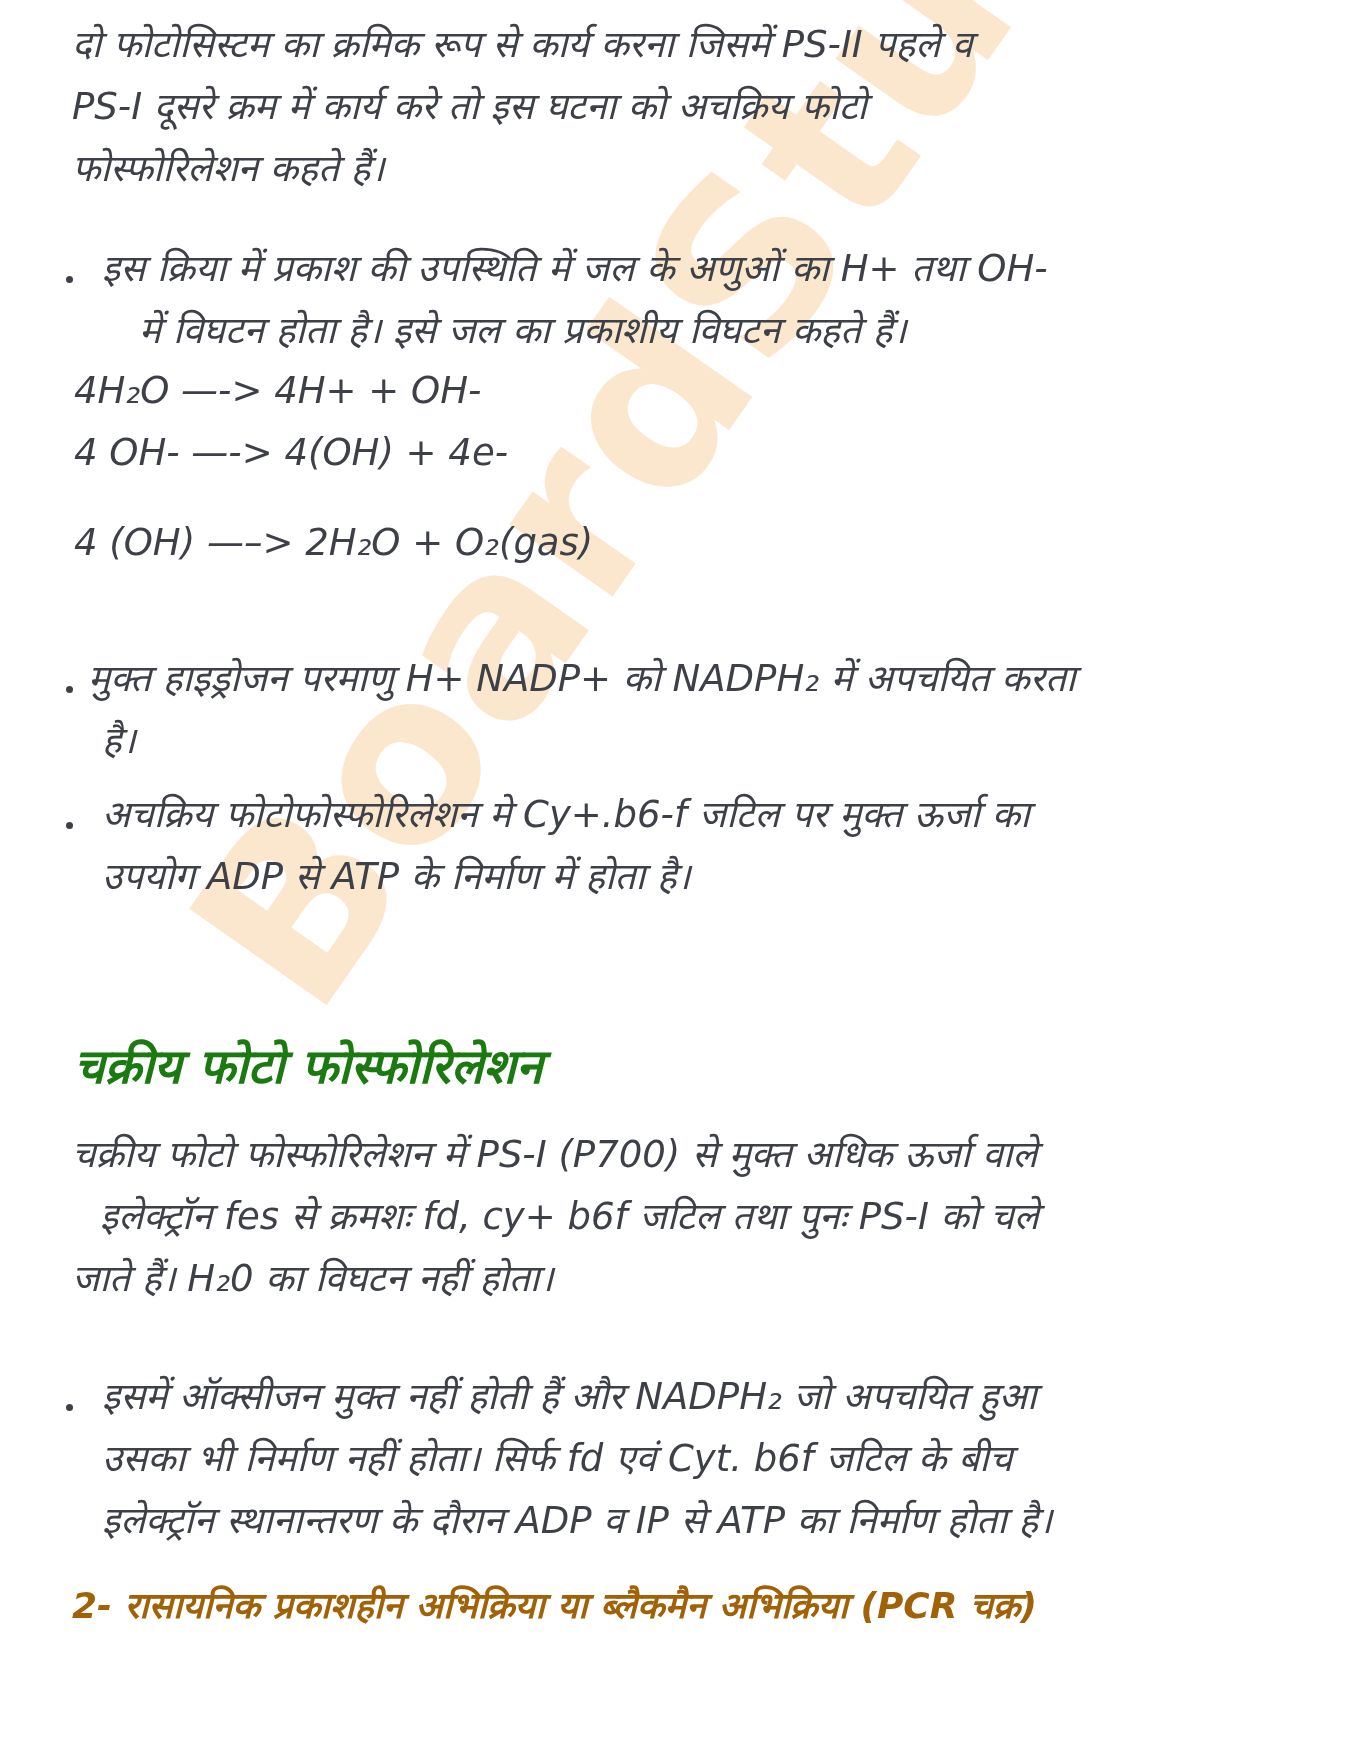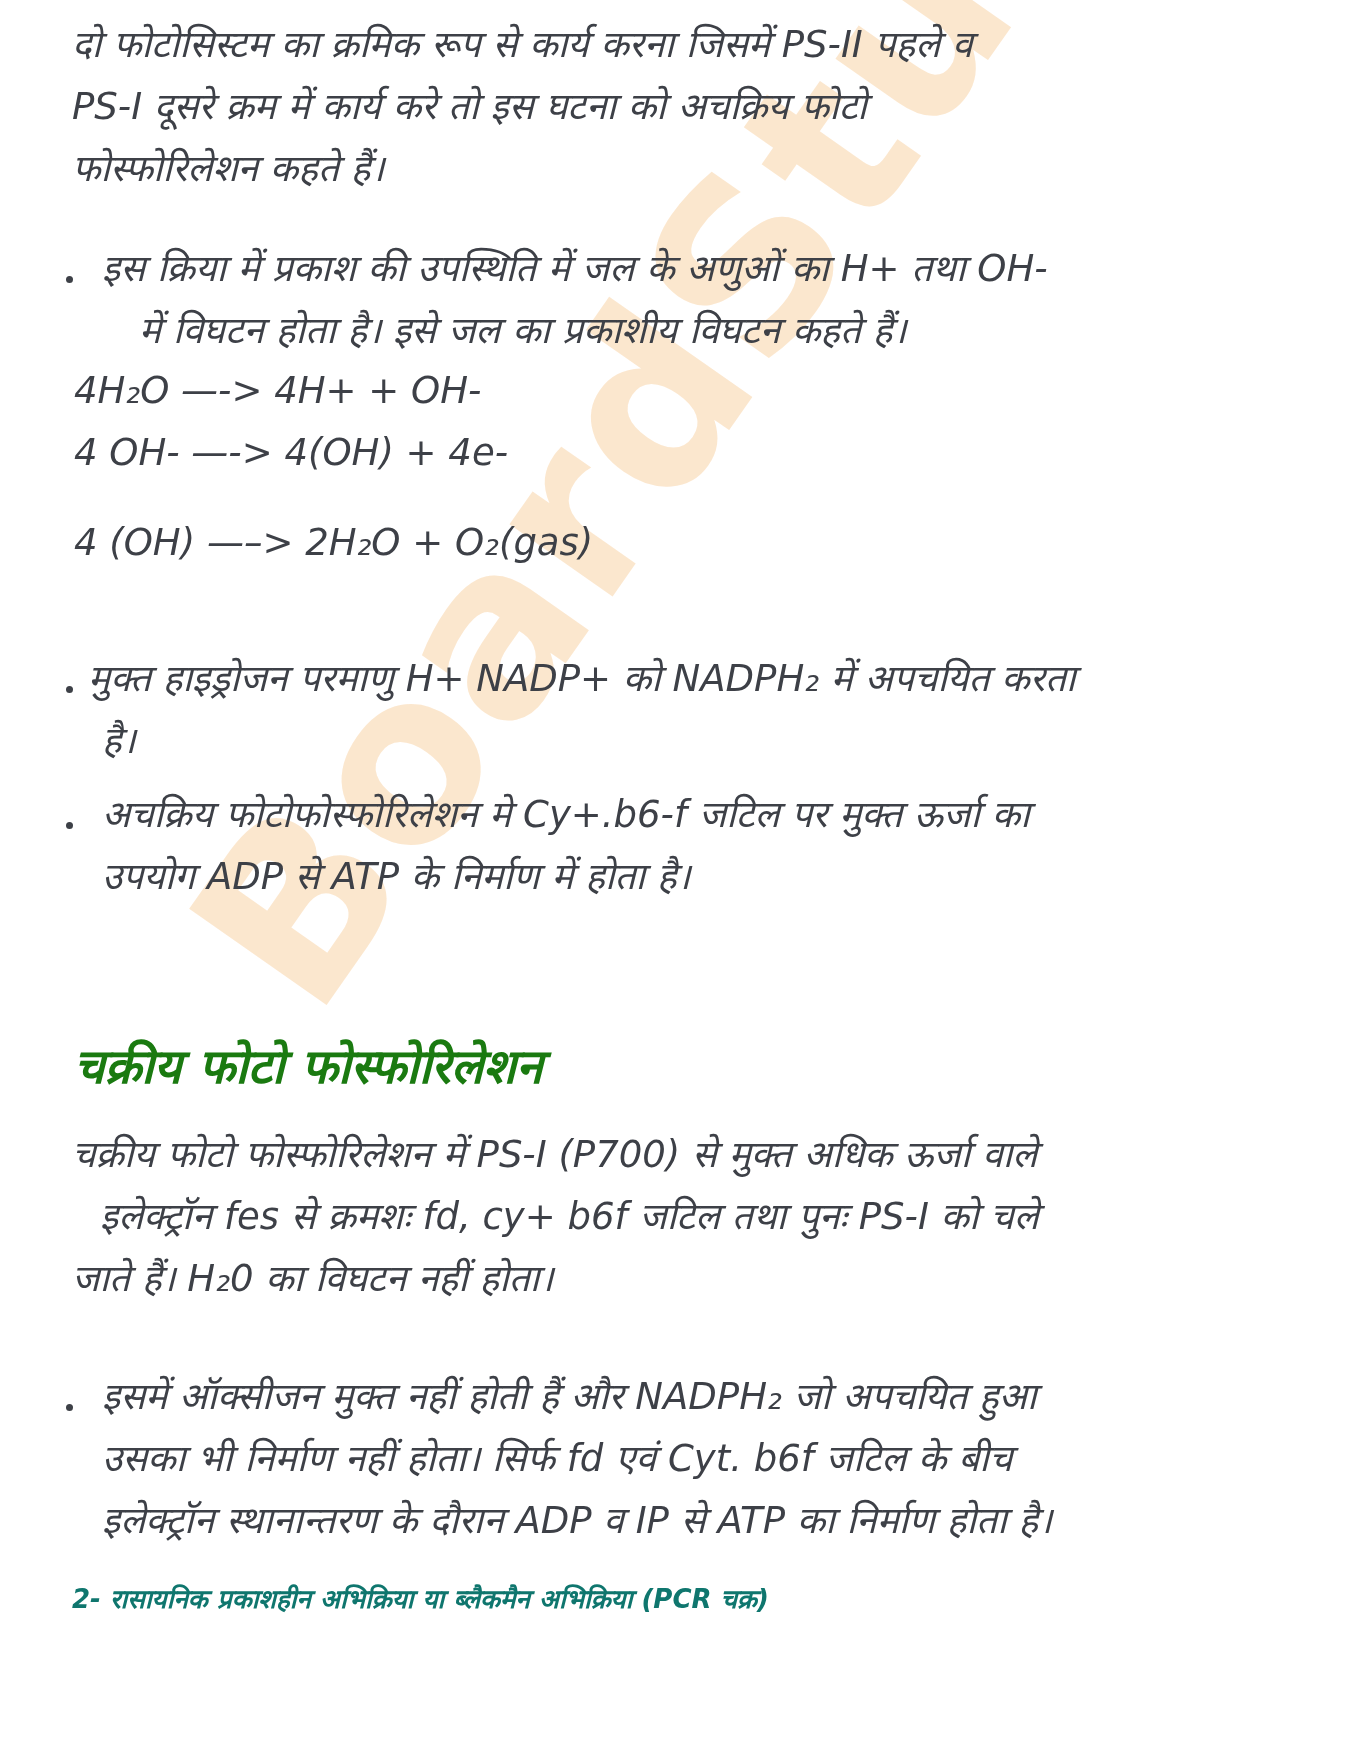--- a/index.html
+++ b/index.html
@@ -55,24 +55,24 @@
     .heading-green {
       position: absolute;
       color: #1a7a10;
       font-weight: bold;
       font-style: italic;
       font-size: 48px;
       white-space: nowrap;
     }
     .heading-blue {
       position: absolute;
-      color: #0f766e;
+      color: #a16207;
       font-weight: bold;
       font-style: italic;
-      font-size: 26px;
+      font-size: 36px;
       white-space: nowrap;
     }
   </style>
 </head>
 <body>
 
 <div class="watermark">BoardStudy</div>
 
 <div class="page">
 

